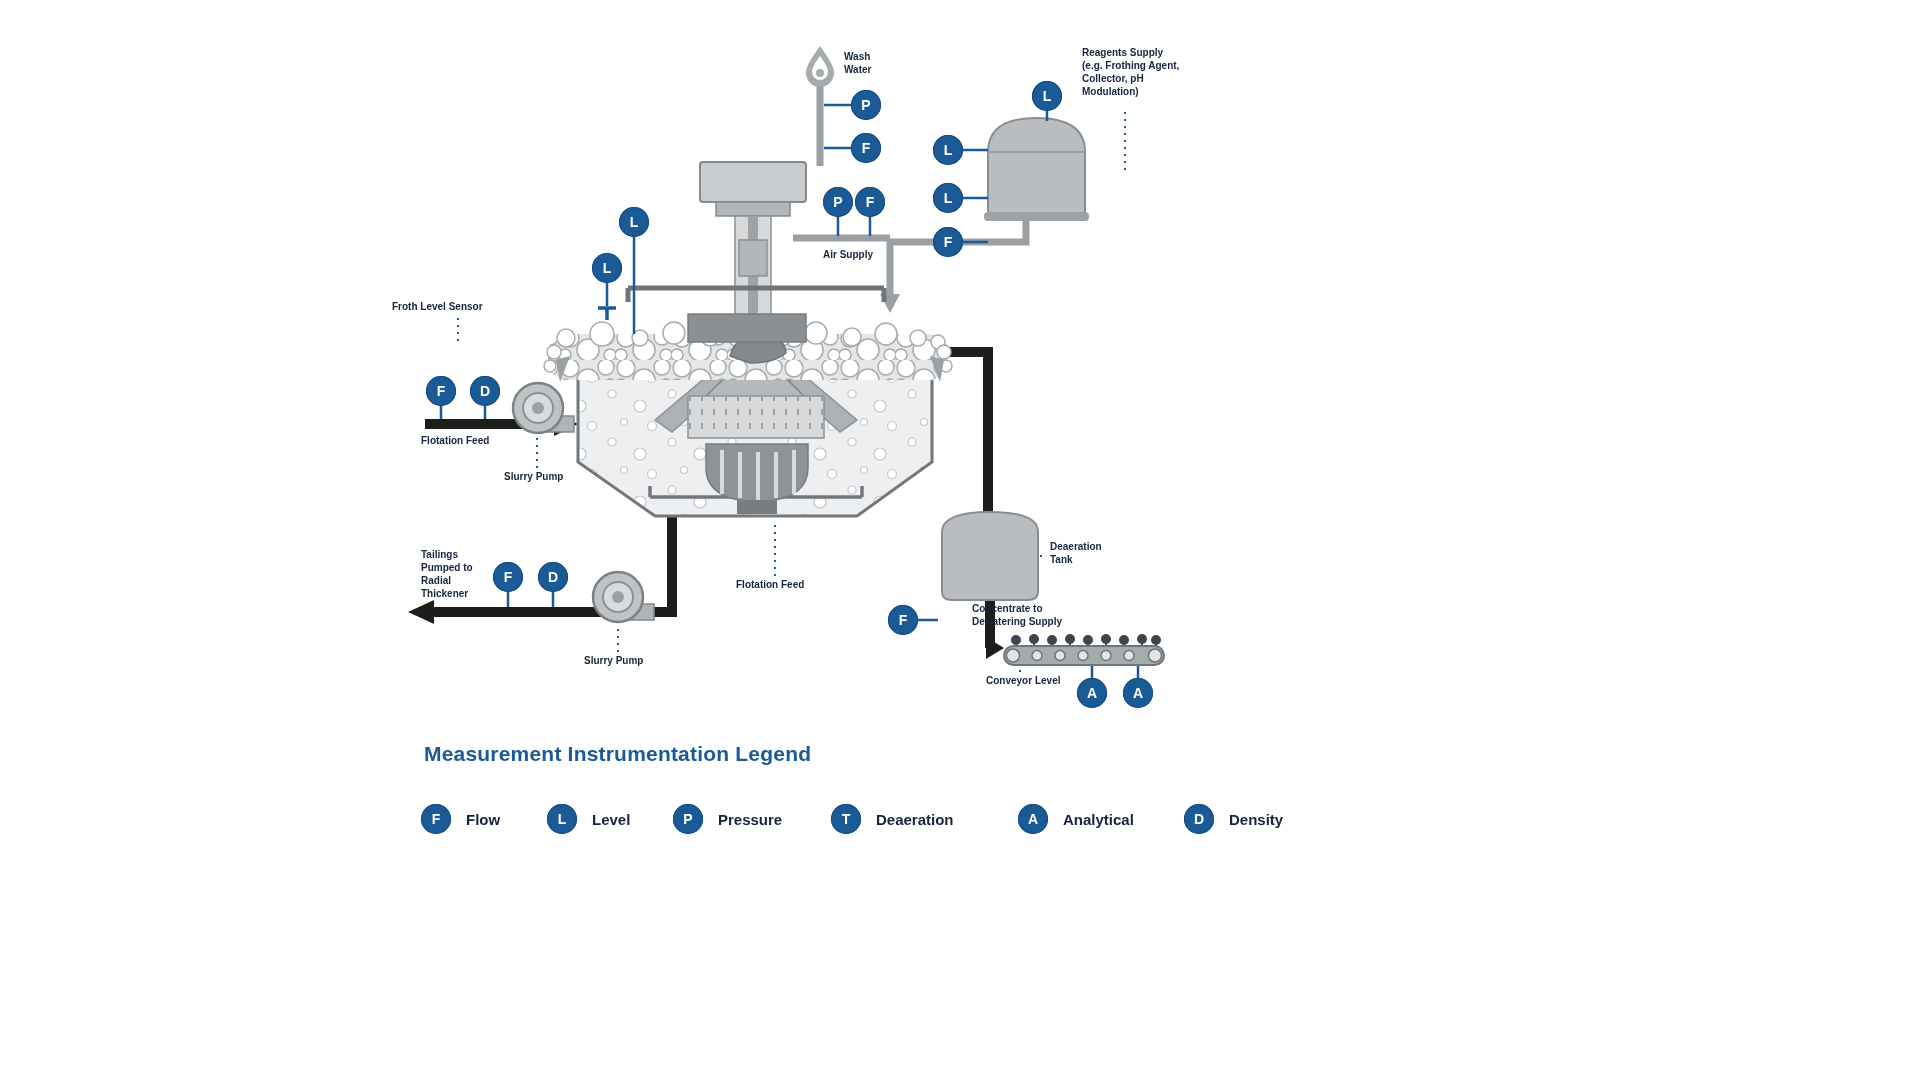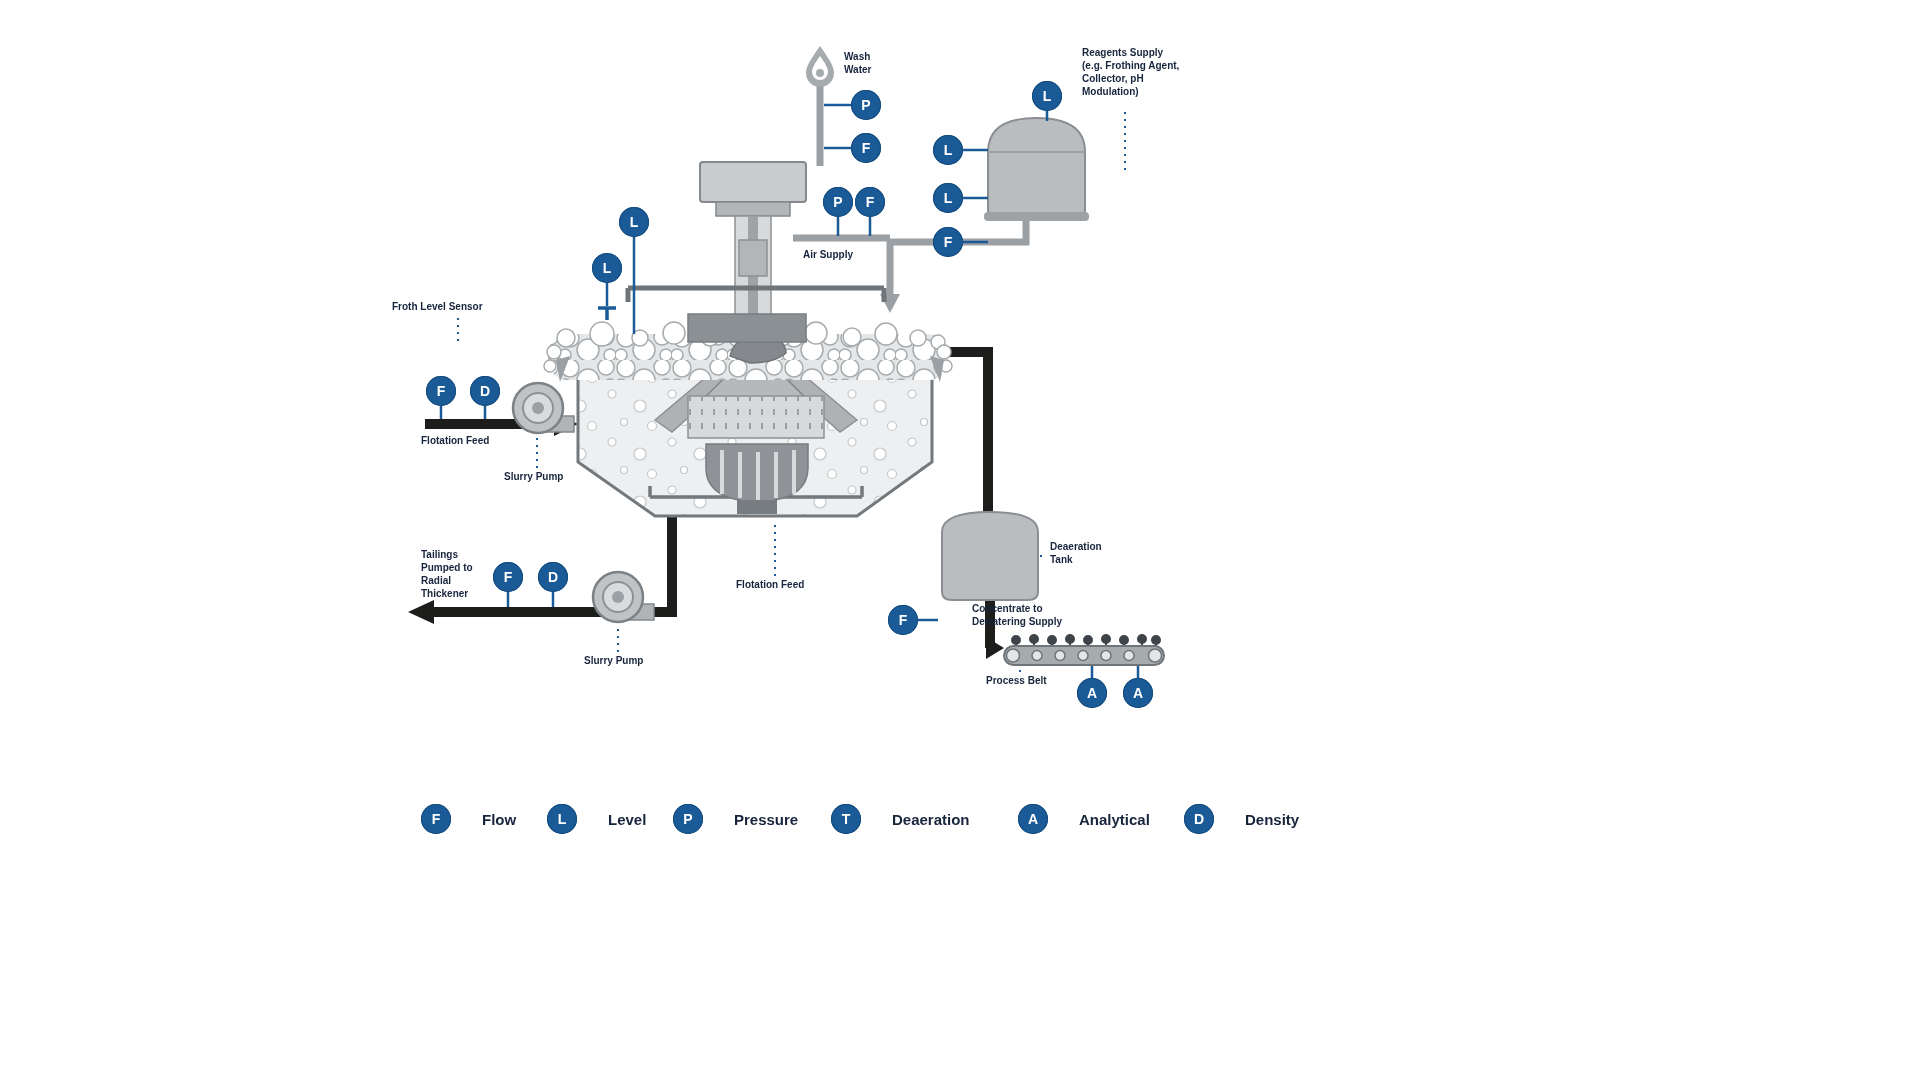--- a/index.html
+++ b/index.html
@@ -4,26 +4,26 @@
 <style>
   html,body{margin:0;padding:0;background:#fff;}
   .stage{position:relative;width:1920px;height:1080px;background:#ffffff;overflow:hidden;
          font-family:"Liberation Sans",sans-serif;}
   .art{position:absolute;left:0;top:0;}
   .badge{position:absolute;width:30px;height:30px;border-radius:50%;background:#1a5a96;
          color:#fff;font-weight:bold;font-size:14px;display:flex;align-items:center;
          justify-content:center;box-shadow:0 0 0 1px #154a7d inset;}
   .lbl{position:absolute;font-weight:bold;font-size:10px;line-height:1.3;color:#16243c;}
   .nowrap{white-space:nowrap;}
-  .center{text-align:left;}
+  .center{text-align:right;}
   .legend-title{position:absolute;left:424px;top:742px;font-weight:bold;font-size:21px;
                 color:#1a5a96;letter-spacing:.2px;}
   .legend-item{position:absolute;top:804px;display:flex;align-items:center;gap:15px;}
   .legend-item .badge{position:static;flex:0 0 auto;}
-  .legend-label{font-weight:bold;font-size:15px;color:#16243c;margin-left:16px;}
+  .legend-label{font-weight:bold;font-size:15px;color:#16243c;}
 </style>
 </head>
 <body>
 
 <div class="stage">
 
   <svg class="art" width="1920" height="1080" viewBox="0 0 1920 1080">
     <defs>
       <pattern id="froth" width="56" height="30" patternUnits="userSpaceOnUse">
         <circle cx="10" cy="8" r="9" fill="#fff" stroke="#a6abae" stroke-width="1.5"></circle>
@@ -228,22 +228,23 @@
   <div class="lbl" style="left:1082px;top:46px;width:100px">Reagents Supply (e.g. Frothing Agent, Collector, pH Modulation)</div>
   <div class="lbl center" style="left:803px;top:248px;width:70px">Air Supply</div>
   <div class="lbl nowrap" style="left:392px;top:300px">Froth Level Sensor</div>
   <div class="lbl nowrap" style="left:421px;top:434px">Flotation Feed</div>
   <div class="lbl nowrap" style="left:504px;top:470px">Slurry Pump</div>
   <div class="lbl" style="left:421px;top:548px;width:66px">Tailings Pumped to Radial Thickener</div>
   <div class="lbl nowrap center" style="left:736px;top:578px">Flotation Feed</div>
   <div class="lbl nowrap" style="left:584px;top:654px">Slurry Pump</div>
   <div class="lbl" style="left:1050px;top:540px;width:64px">Deaeration Tank</div>
   <div class="lbl" style="left:972px;top:602px;width:120px">Concentrate to Dewatering Supply</div>
-  <div class="lbl nowrap" style="left:986px;top:674px">Process Belt</div>
-
+  <div class="lbl nowrap" style="left:986px;top:674px">Conveyor Level</div>
+
+  <div class="legend-title">Measurement Instrumentation Legend</div>
 
   <div class="legend-item" style="left:421px">
     <span class="badge">F</span>
     <span class="legend-label">Flow</span>
   </div>
   <div class="legend-item" style="left:547px">
     <span class="badge">L</span>
     <span class="legend-label">Level</span>
   </div>
   <div class="legend-item" style="left:673px">

